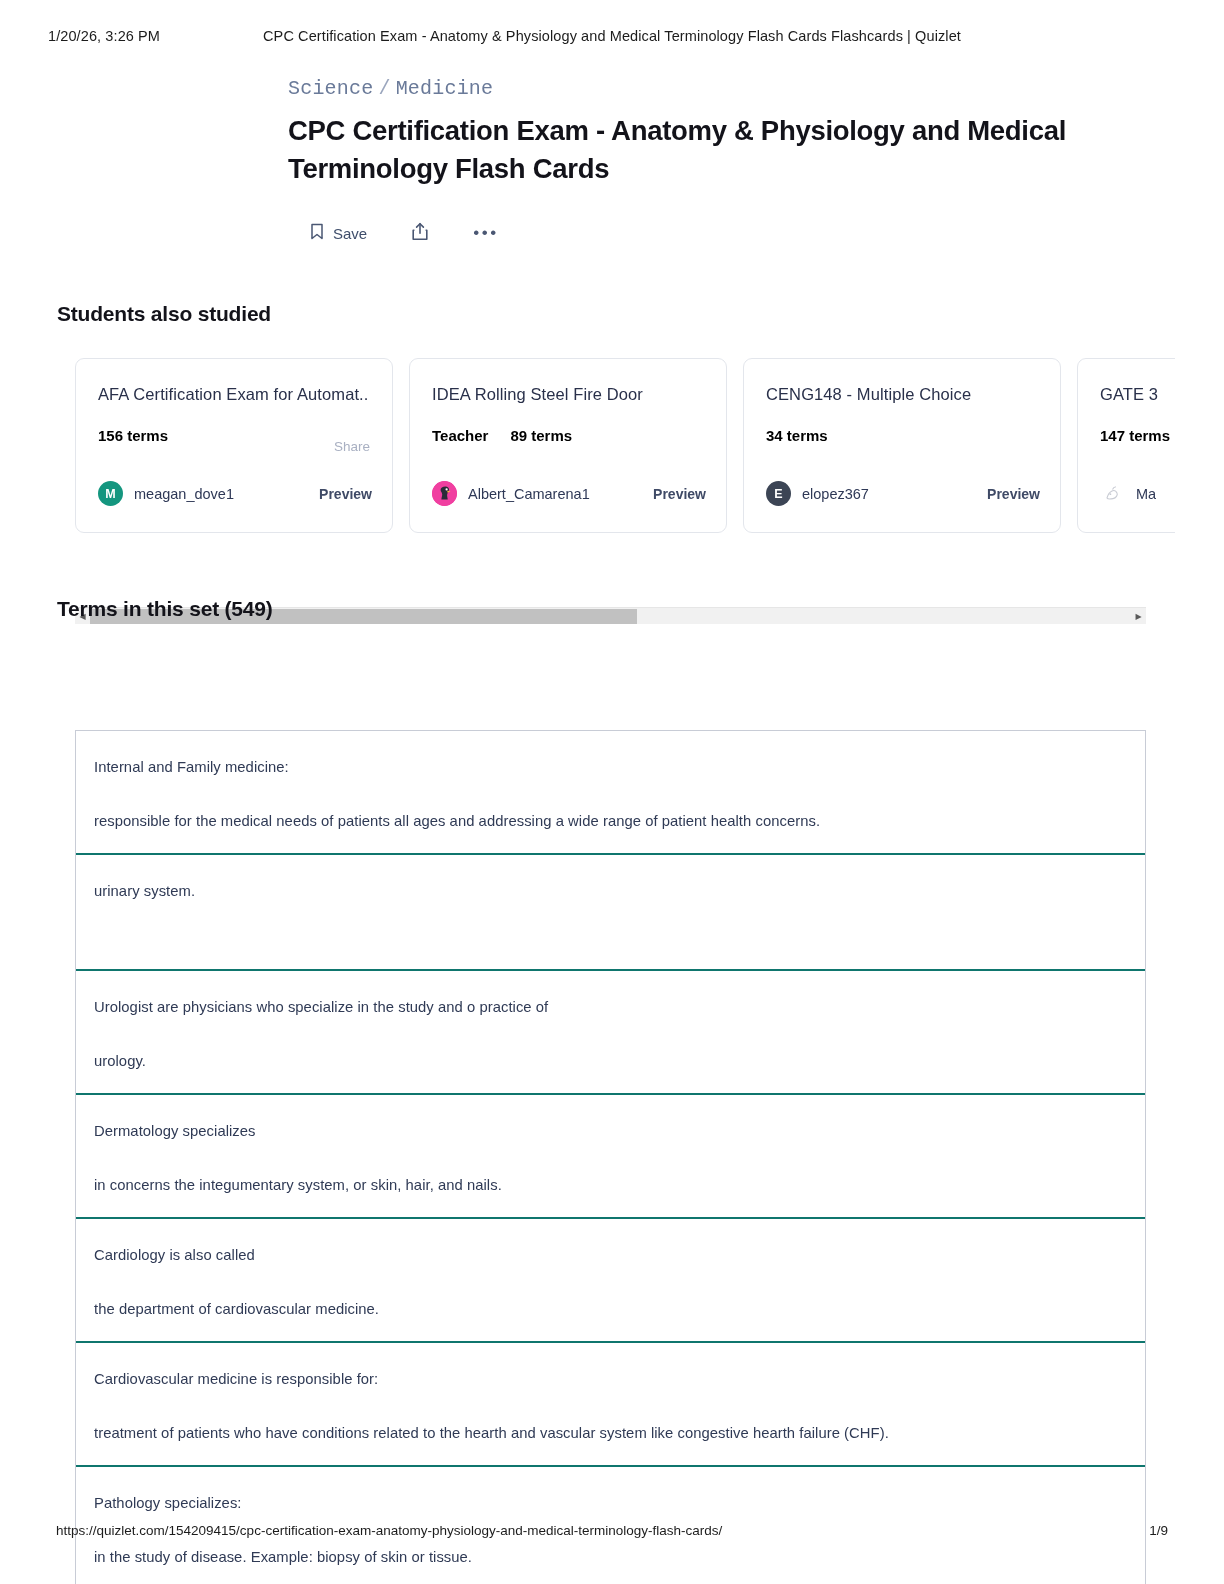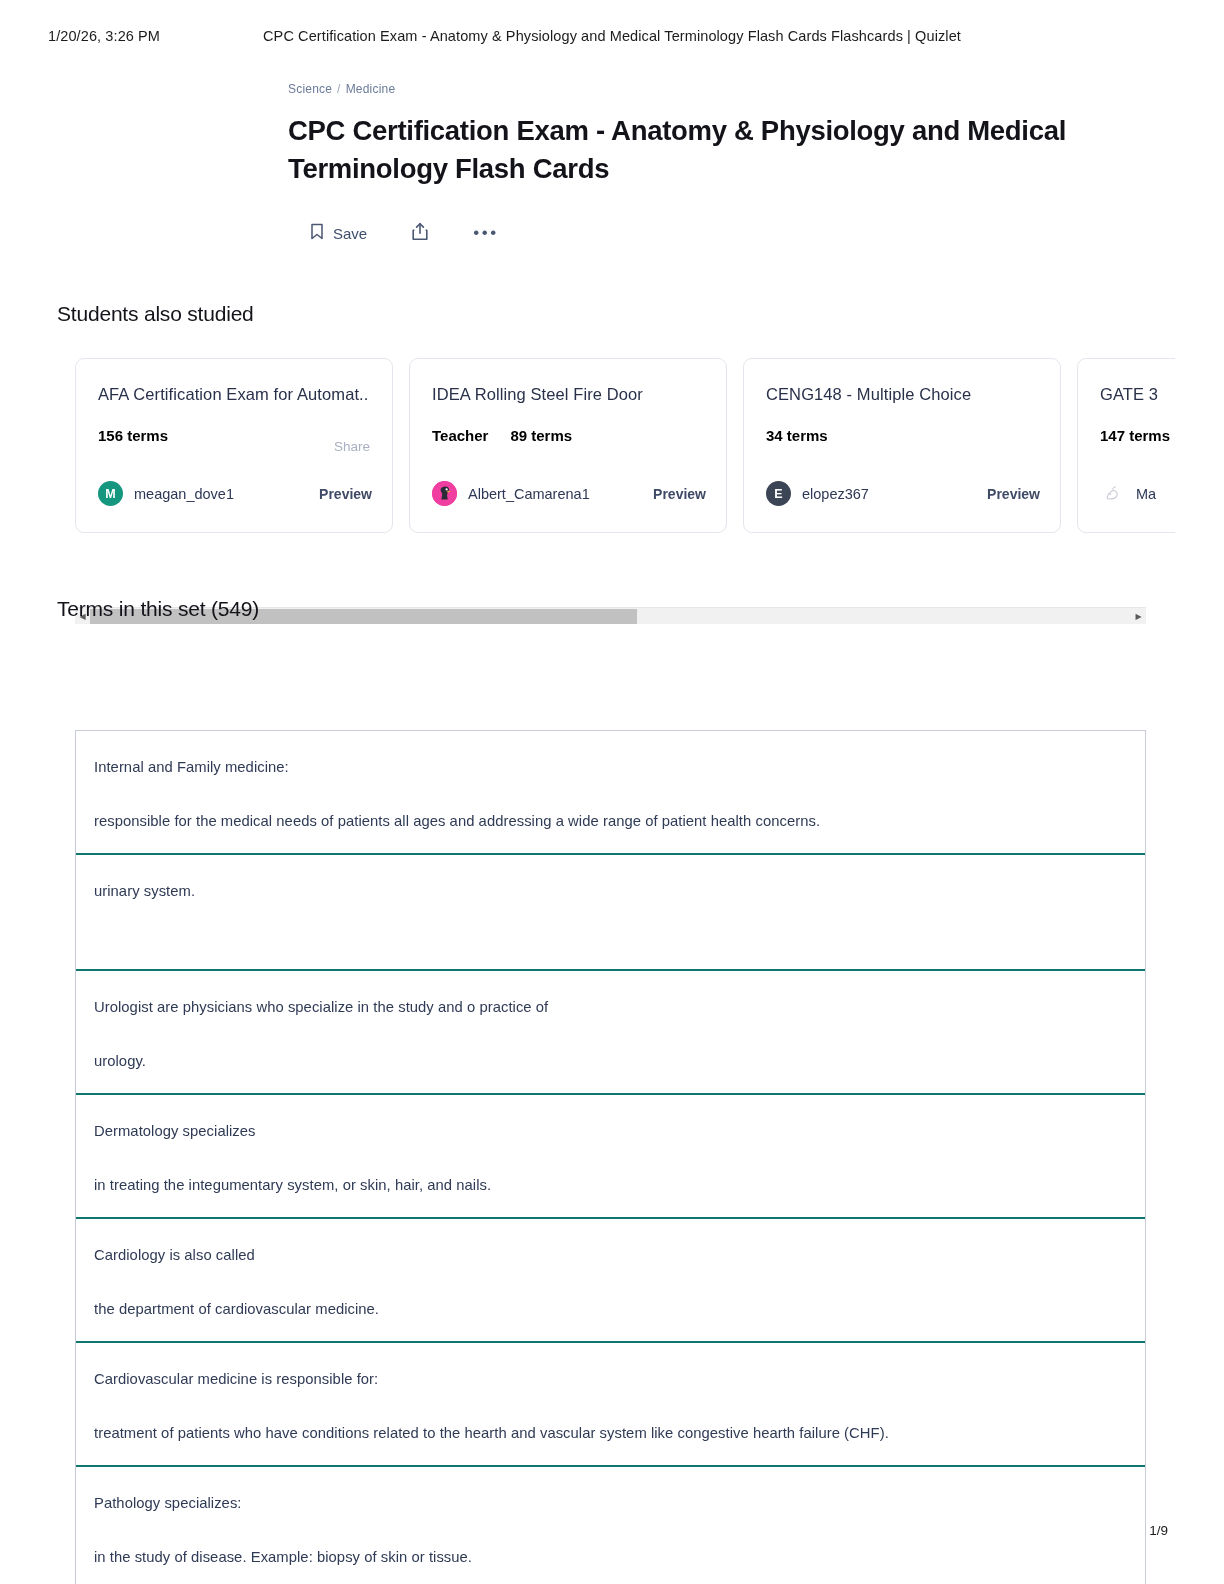--- a/index.html
+++ b/index.html
@@ -51,25 +51,26 @@
     left: 0;
     width: 1224px;
   }
 
   
   .set-header {
     padding-left: 288px;
     padding-right: 90px;
   }
   .breadcrumb {
-    font-size: 12px;
+    font-size: 20px;
     color: #6a7a99;
     letter-spacing: 0.2px;
     margin-bottom: 14px;
     line-height: 18px;
+    font-family: Liberation Mono, monospace;
   }
   .breadcrumb .crumb {
     color: #6a7a99;
     text-decoration: none;
   }
   .breadcrumb .sep {
     margin: 0 5px;
     color: #9aa5bd;
   }
   .set-title {
@@ -97,21 +98,21 @@
     cursor: pointer;
   }
   .act-save { width: 96px; padding-left: 22px; }
   .act-share { width: 72px; justify-content: center; }
   .act-more { width: 60px; justify-content: center; }
   .dots { letter-spacing: 2.5px; font-size: 17px; line-height: 10px; color: #4a5773; }
 
   
   .section-title {
     font-size: 21px;
-    font-weight: normal;
+    font-weight: bold;
     color: #13131a;
     letter-spacing: -0.2px;
     margin: 0;
   }
   .sas-heading { position: absolute; top: 222px; left: 57px; }
   .tis-heading { position: absolute; top: 517px; left: 57px; }
 
   
   .carousel-wrap {
     position: absolute;
@@ -424,33 +425,34 @@
     </div>
     <div class="term-row">
       <div class="term-def">urinary system.</div>
     </div>
     <div class="term-row">
       <div class="term-word">Urologist are physicians who specialize in the study and o practice of</div>
       <div class="term-def">urology.</div>
     </div>
     <div class="term-row">
       <div class="term-word">Dermatology specializes</div>
-      <div class="term-def">in treating the integumentary system, or skin, hair, and nails.</div>
+      <div class="term-def">in concerns the integumentary system, or skin, hair, and nails.</div>
     </div>
     <div class="term-row">
       <div class="term-word">Cardiology is also called</div>
       <div class="term-def">the department of cardiovascular medicine.</div>
     </div>
     <div class="term-row">
       <div class="term-word">Cardiovascular medicine is responsible for:</div>
       <div class="term-def">treatment of patients who have conditions related to the hearth and vascular system like congestive hearth failure (CHF).</div>
     </div>
     <div class="term-row">
       <div class="term-word">Pathology specializes:</div>
       <div class="term-def">in the study of disease. Example: biopsy of skin or tissue.</div>
     </div>
   </div>
 
 </div>
 
 <div class="print-footer">
+  <span class="pf-url">https://quizlet.com/154209415/cpc-certification-exam-anatomy-physiology-and-medical-terminology-flash-cards/</span>
   <span class="pf-page">1/9</span>
 </div>
 
 </body></html>

